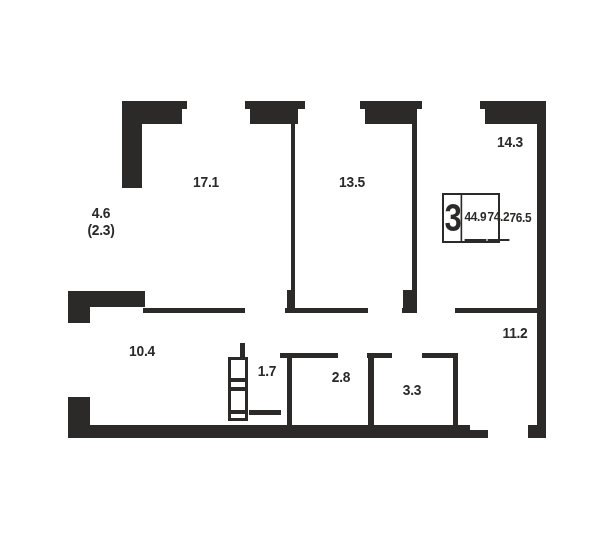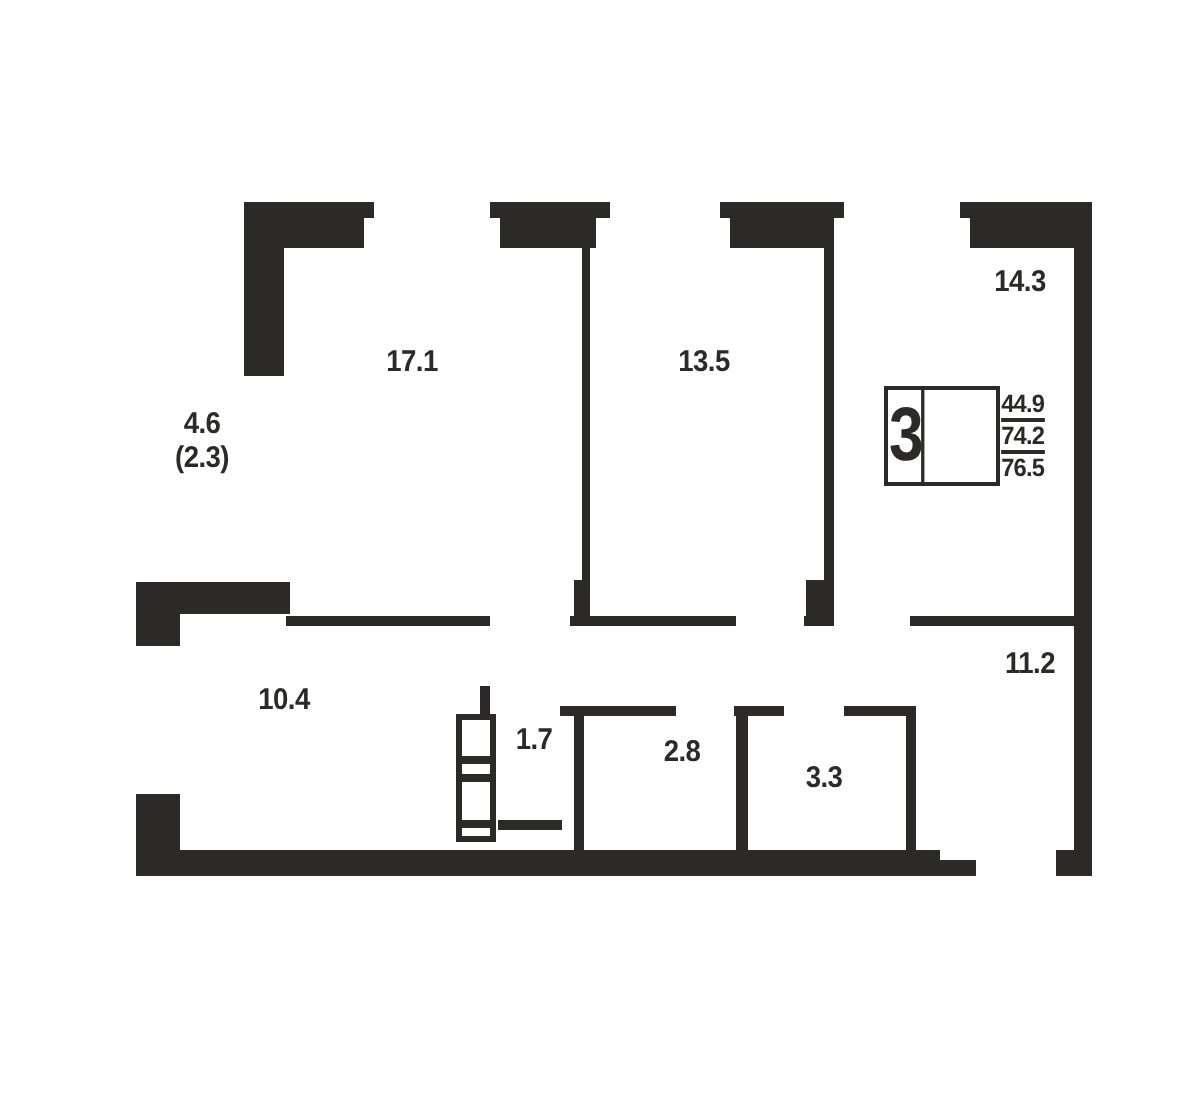--- a/index.html
+++ b/index.html
@@ -21,21 +21,21 @@
     position:absolute; left:442px; top:193px; width:58px; height:50px;
     border:2px solid var(--ink,#2b2a29); box-sizing:border-box;
     display:flex; color:var(--ink,#2b2a29);
   }
   .infobox .cnt {
     width:18px; border-right:2px solid var(--ink,#2b2a29);
     display:flex; align-items:center; justify-content:center;
     font-size:38px; font-weight:700; line-height:1;
     transform:scaleX(0.82);
   }
-  .infobox .vals { flex:1; display:flex; flex-direction:column;margin-left:36px; }
+  .infobox .vals { flex:1; display:flex; flex-direction:row; }
   .infobox .vals .row {
     flex:1; display:flex; align-items:center; justify-content:center;
     font-size:12.5px; font-weight:700; letter-spacing:-0.4px;
     border-bottom:2px solid var(--ink,#2b2a29);
     transform:scaleX(0.95);
   }
   .infobox .vals .row:last-child { border-bottom:none; }
 </style>
 </head>
 <body>

